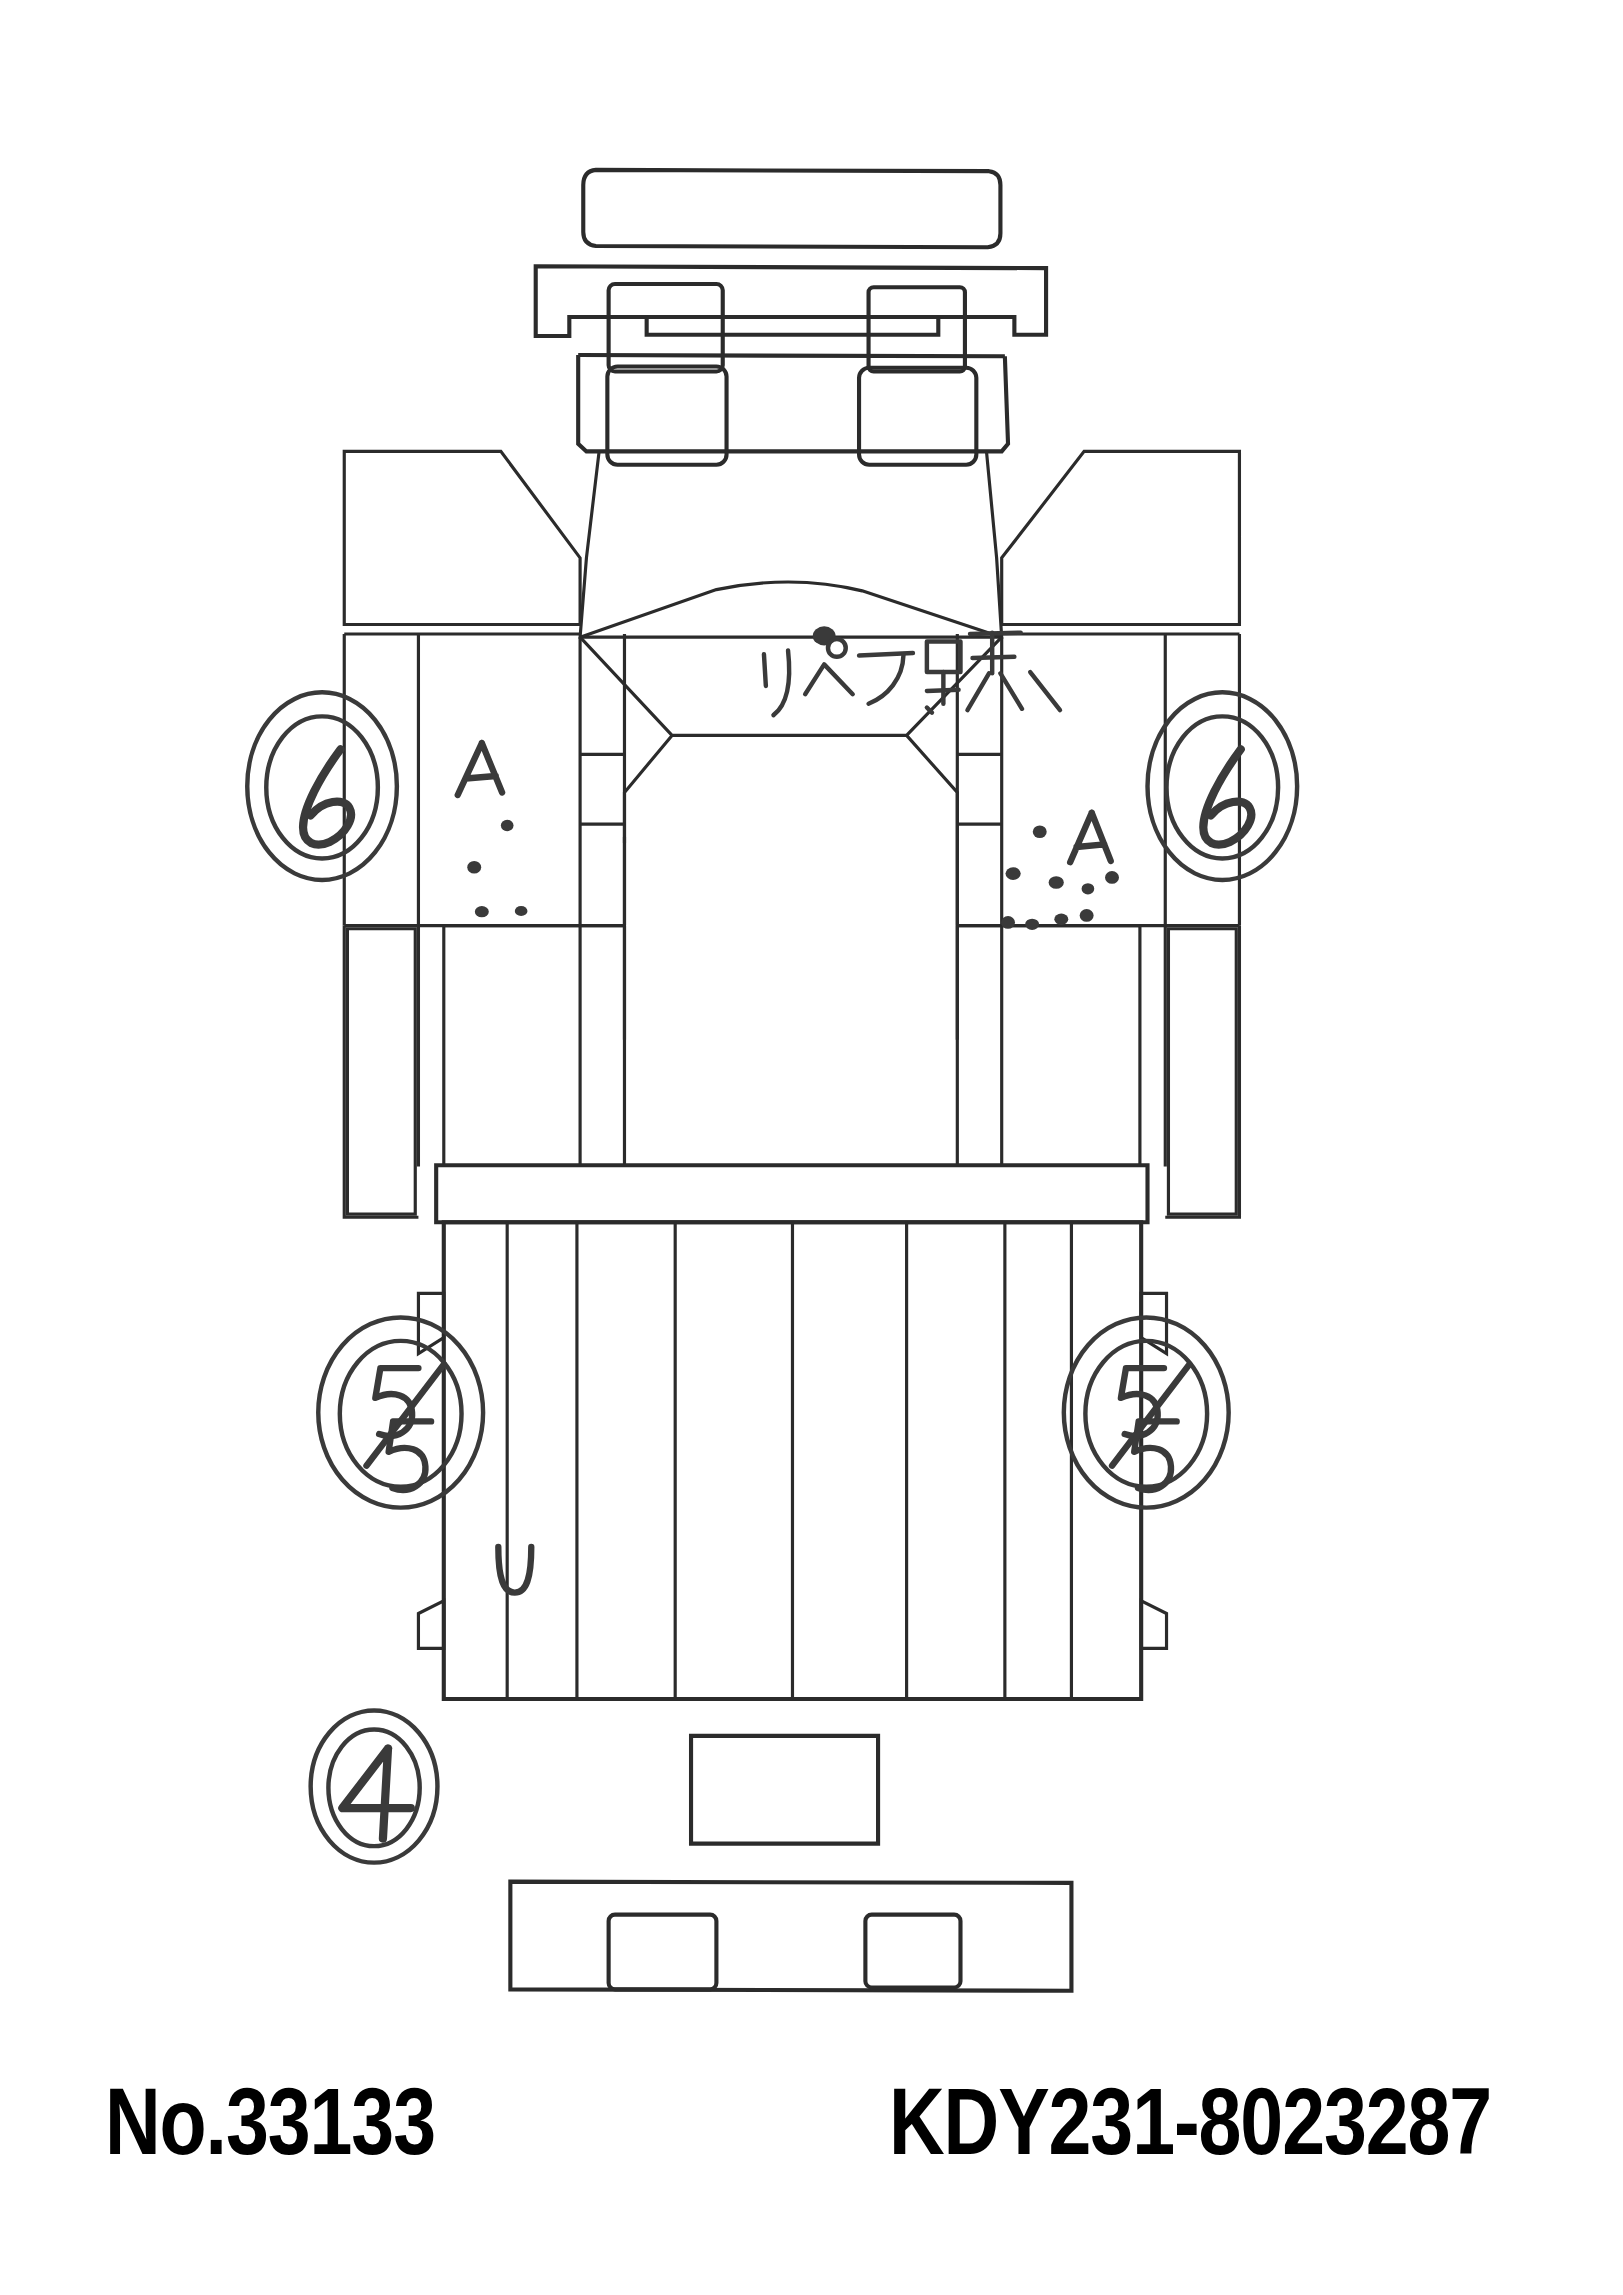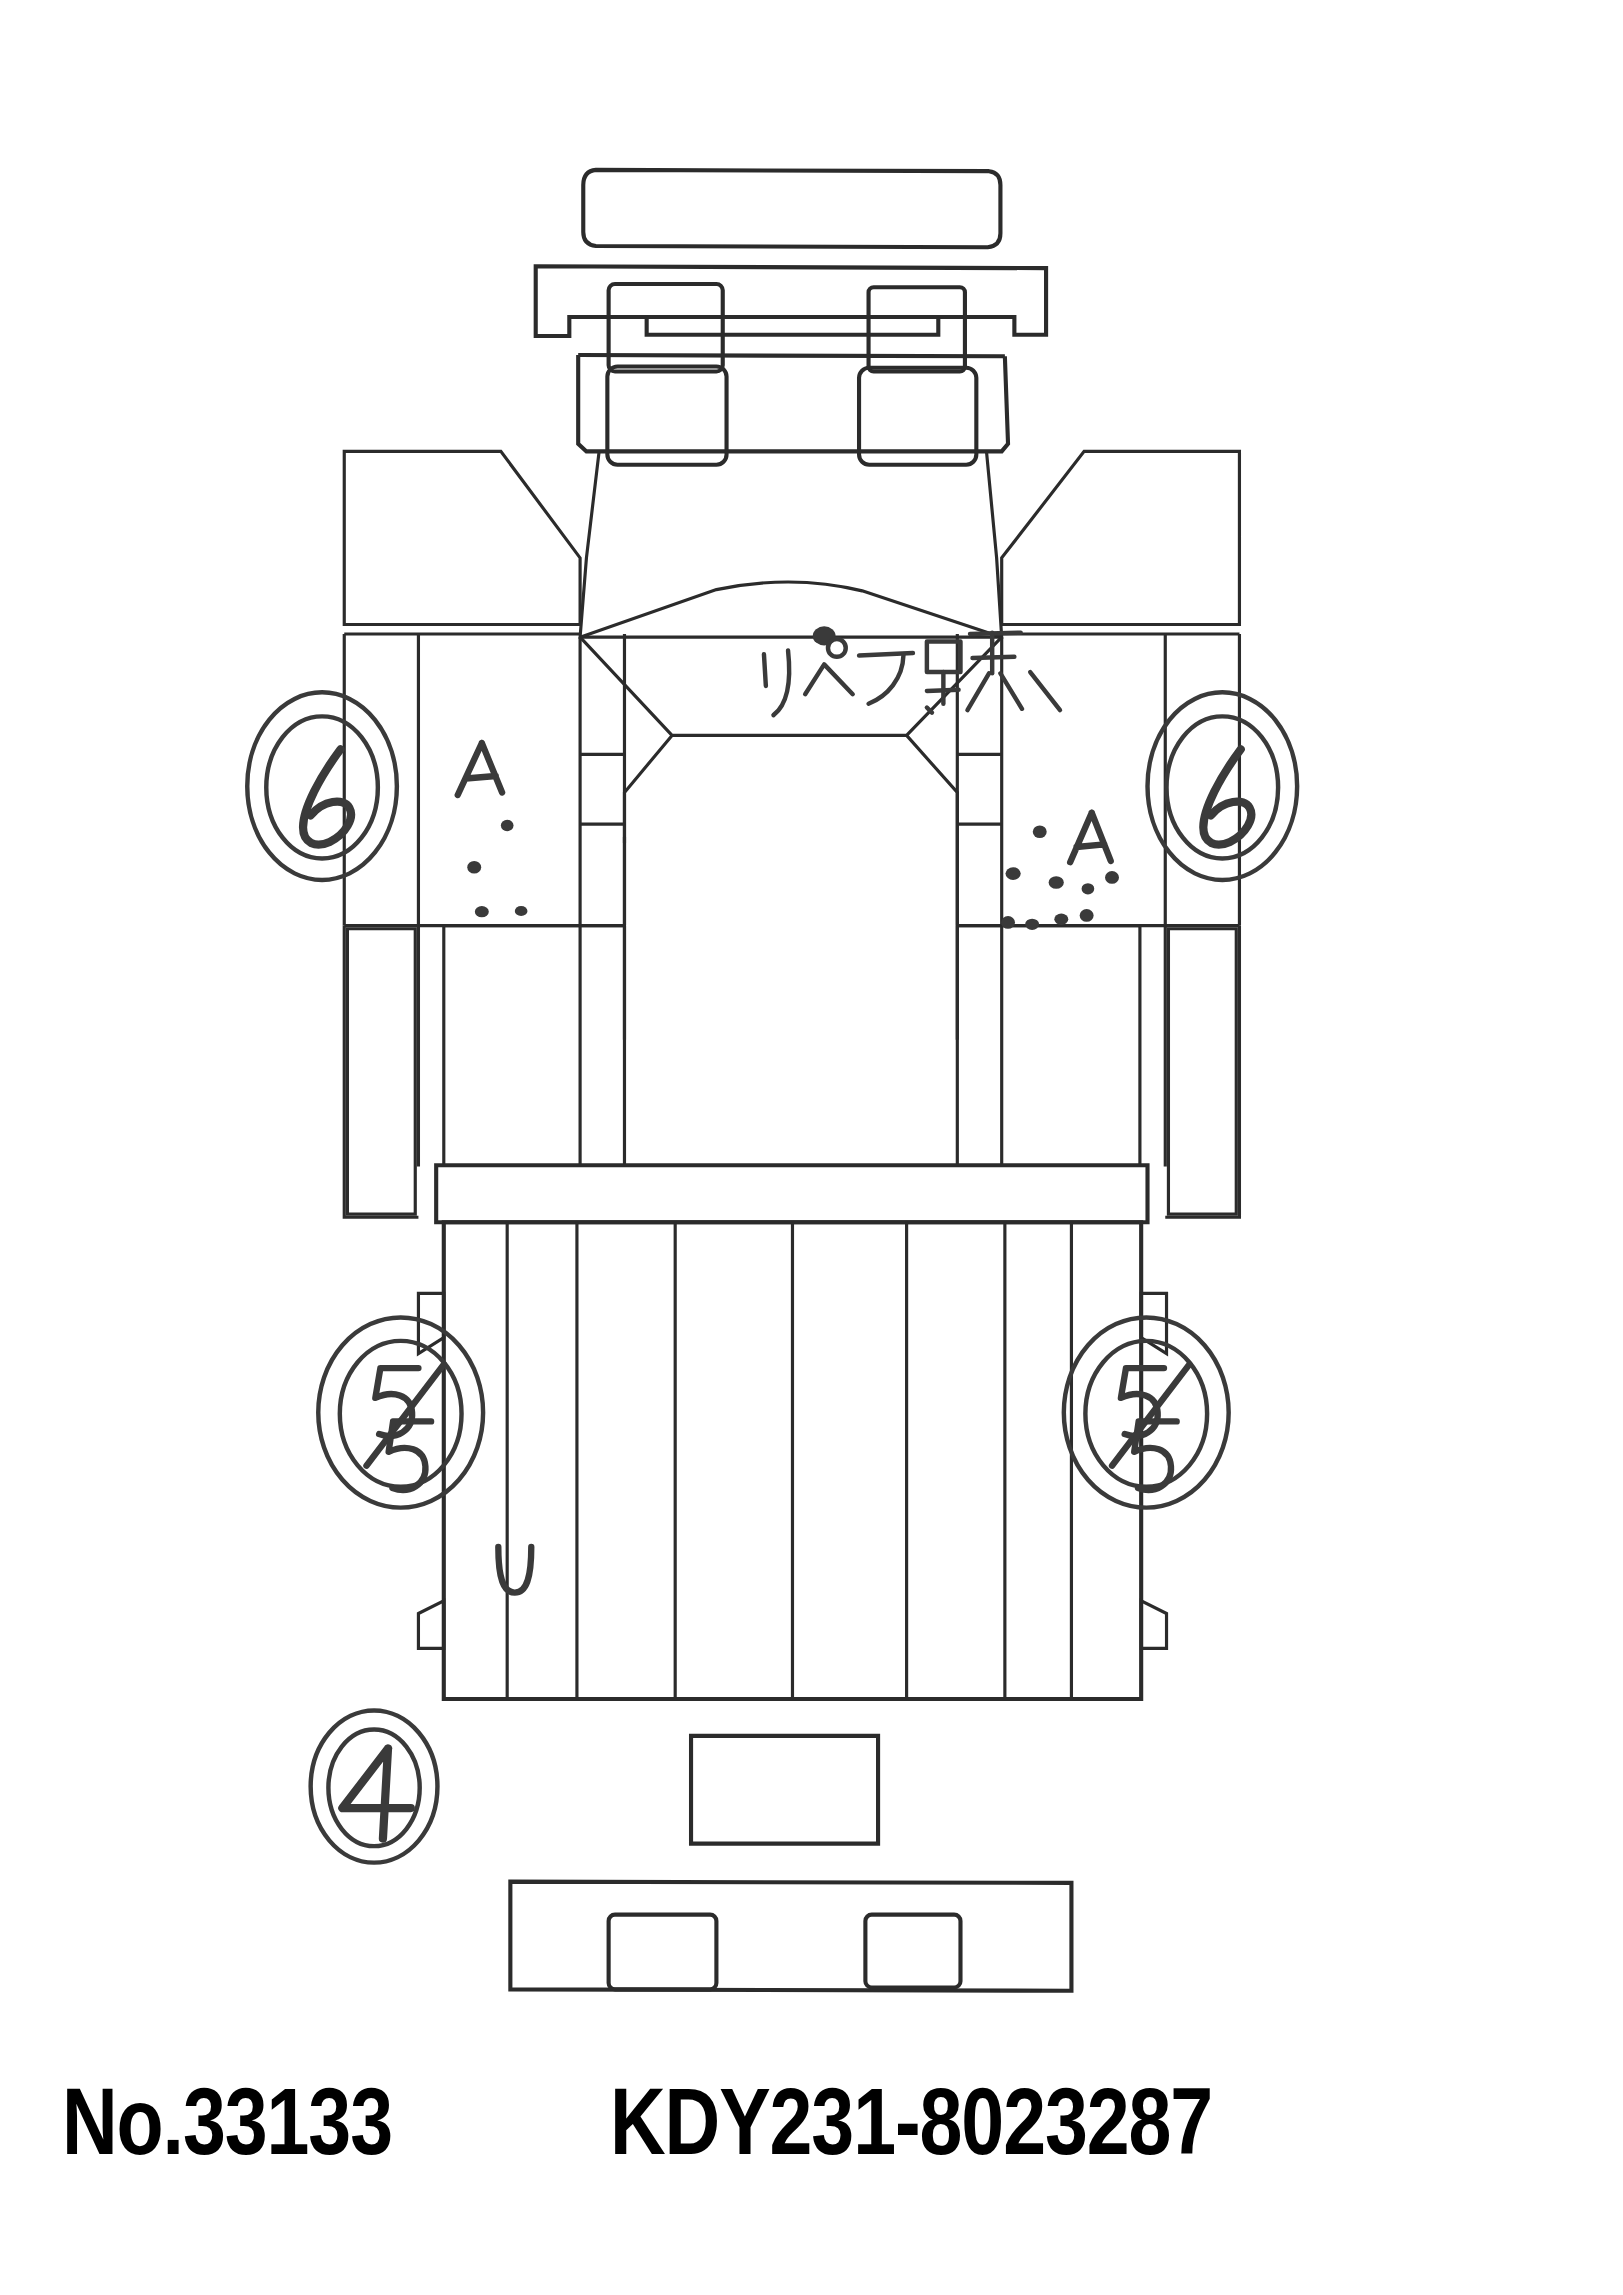--- a/index.html
+++ b/index.html
@@ -27,22 +27,23 @@
   }
   
   #caption-row {
     position: absolute;
     left: 0;
     top: 2058px;
     width: 1623px;
     height: 127px;
     display: flex;
     align-items: center;
-    padding-left: 62px;
+    padding-left: 105px;
     box-sizing: border-box;
+    justify-content: space-between;
   }
   .caption-text {
     font-family: "Liberation Sans", sans-serif;
     font-weight: bold;
     font-size: 94px;
     line-height: 1;
     letter-spacing: -1.3px;
     color: #000000;
     transform: scaleX(0.82);
     transform-origin: left center;

